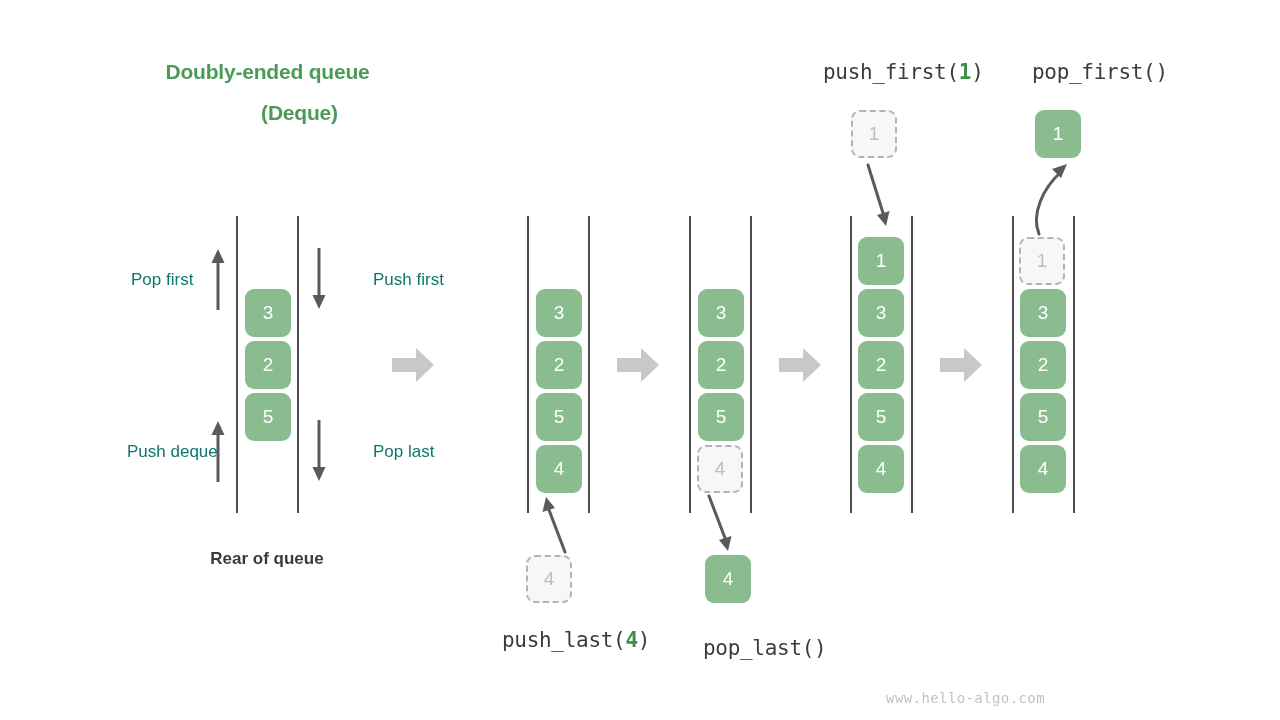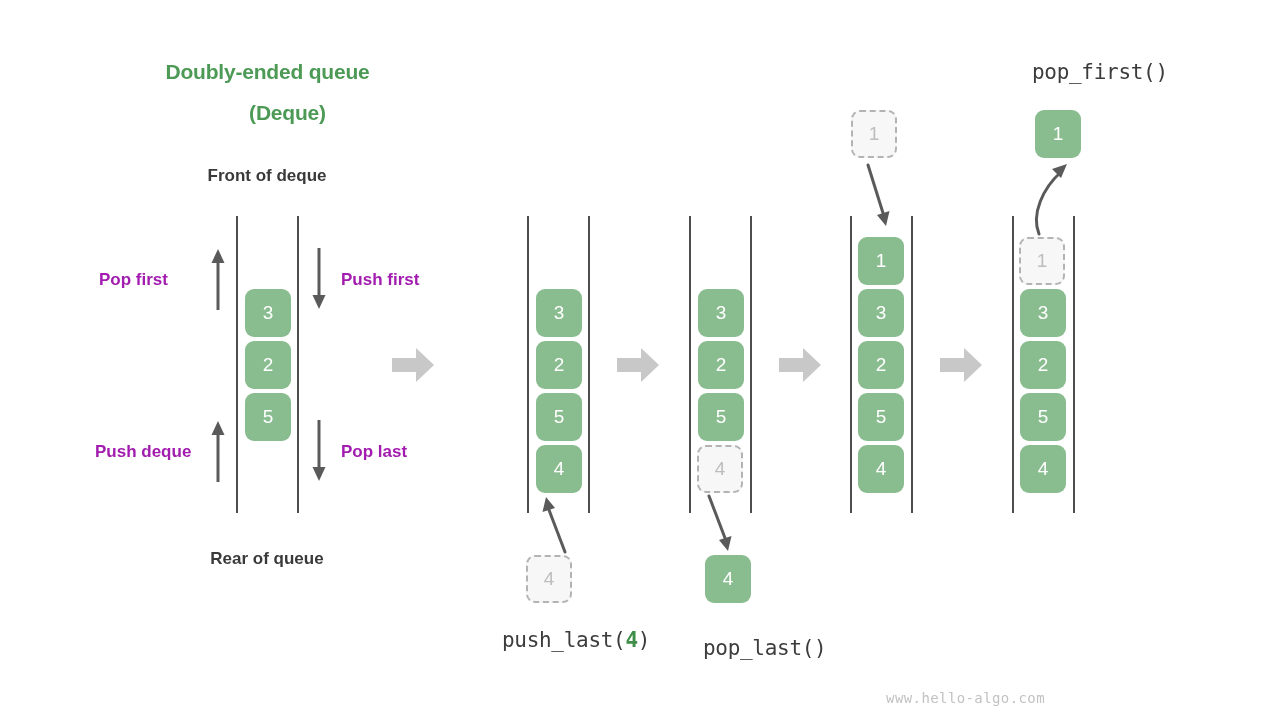--- a/index.html
+++ b/index.html
@@ -26,28 +26,29 @@
   .title {
     position: absolute;
     text-align: center;
     font-weight: bold;
     font-size: 21px;
     color: #4c9a55;
     letter-spacing: -0.2px;
     white-space: nowrap;
   }
   .title-l1 { left: 0; top: 60px; width: 535px; }
-  .title-l2 { left: 0; top: 101px; width: 535px; padding-left: 20px; }
+  .title-l2 { left: 12px; top: 101px; width: 535px; padding-left: 20px; }
 
   .label-bold {
     position: absolute;
-    font-weight: bold;
+    font-weight: normal;
     font-size: 17px;
-    color: #a21caf;
-    white-space: nowrap;
+    color: #0f766e;
+    white-space: nowrap;
+    margin-left: 32px;
   }
   .label-center {
     position: absolute;
     text-align: center;
     font-weight: bold;
     font-size: 17px;
     color: #3a3a3a;
     white-space: nowrap;
   }
 
@@ -120,21 +121,20 @@
   .thin-arrow svg { display: block; overflow: visible; }
 </style>
 </head>
 <body>
 
 <div class="stage">
 
   <div class="title title-l1">Doubly-ended queue</div>
   <div class="title title-l2">(Deque)</div>
 
-  <div class="label-center" style="left:167px; top:166px; width:200px;">Front of deque</div>
   <div class="label-center" style="left:167px; top:549px; width:200px;">Rear of queue</div>
 
   <div class="rail" style="left:236px; top:216px; height:297px;"></div>
   <div class="rail" style="left:297px; top:216px; height:297px;"></div>
 
   <div class="cell solid" style="left:245px; top:289px;">3</div>
   <div class="cell solid" style="left:245px; top:341px;">2</div>
   <div class="cell solid" style="left:245px; top:393px;">5</div>
 
   <div class="thin-arrow" style="left:206px; top:248px;">
@@ -232,20 +232,21 @@
   <div class="cell solid" style="left:858px; top:445px;">4</div>
 
   <div class="cell ghost" style="left:851px; top:110px;">1</div>
   <div class="thin-arrow" style="left:859px; top:163px;">
     <svg width="40" height="68" viewBox="0 0 40 68">
       <line x1="9" y1="2" x2="24" y2="50" stroke="#5a5a5a" stroke-width="3" stroke-linecap="round"></line>
       <polygon points="27,63 30.5,48 18,52" fill="#5a5a5a"></polygon>
     </svg>
   </div>
 
+  <div class="code-label" style="left:823px; top:60px;"><span>push_first(</span><span class="arg">1</span><span>)</span></div>
   <div class="code-label" style="left:1032px; top:60px;">pop_first()</div>
 
   <div class="block-arrow" style="left:940px; top:347px;">
     <svg width="42" height="36" viewBox="0 0 42 36">
       <polygon points="0,11 24,11 24,1 42,18 24,35 24,25 0,25" fill="#c8c8c8"></polygon>
     </svg>
   </div>
 
   <div class="rail" style="left:1012px; top:216px; height:297px;"></div>
   <div class="rail" style="left:1073px; top:216px; height:297px;"></div>

